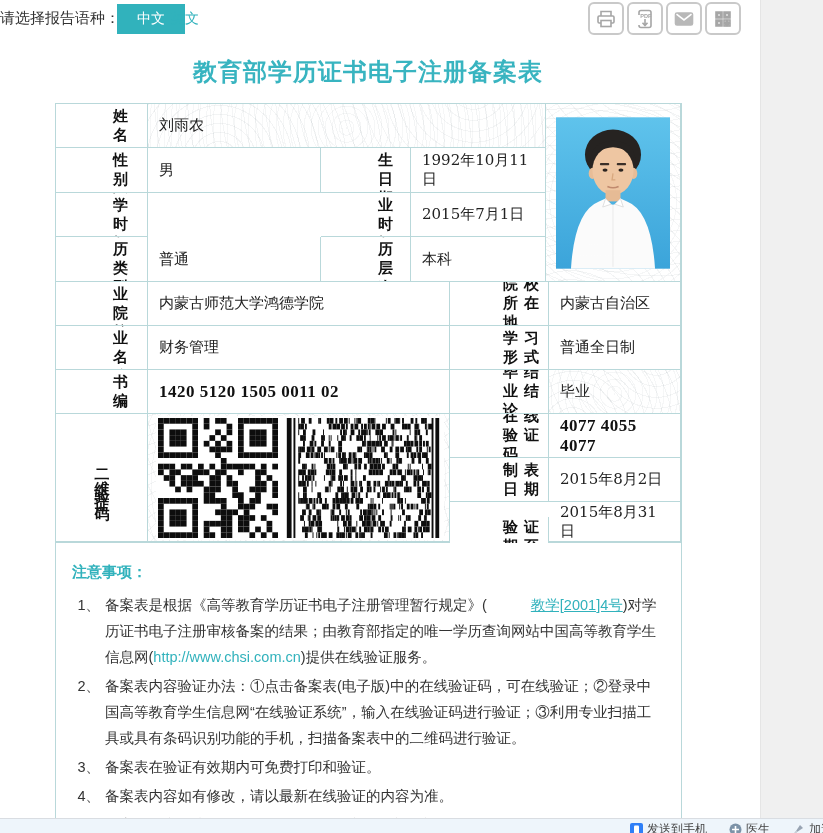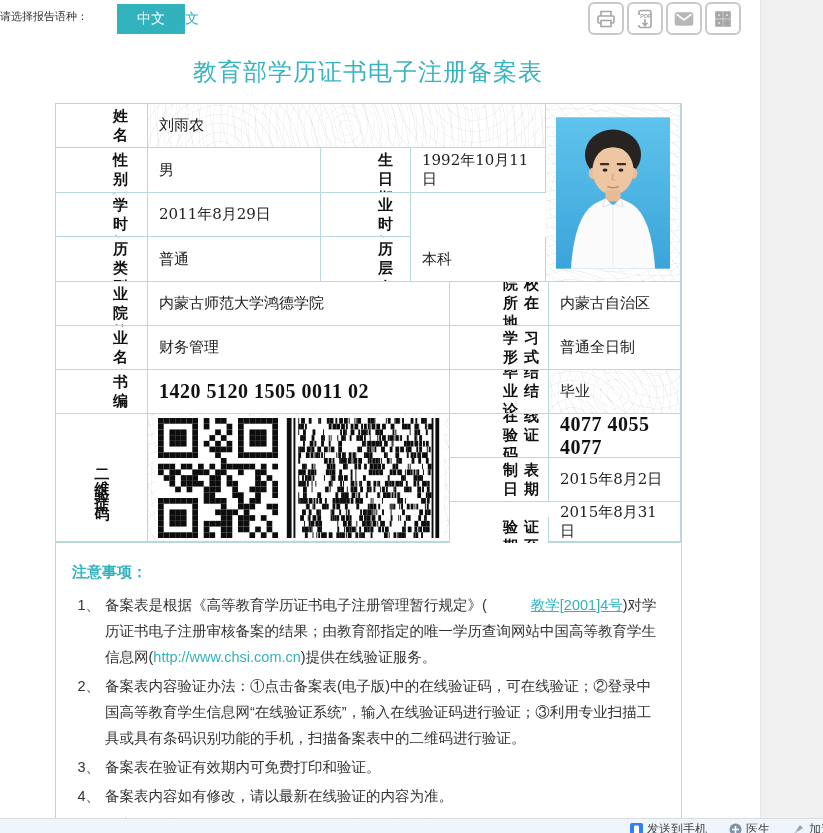--- a/index.html
+++ b/index.html
@@ -3,39 +3,39 @@
 <meta charset="utf-8">
 <style>
   :root{ --accent:#31b2bc; --border:#b9d8da; }
   *{margin:0;padding:0;box-sizing:border-box;}
   html,body{width:823px;height:833px;overflow:hidden;}
   body{position:relative;background:#fff;font-family:"Liberation Sans",sans-serif;color:#222;}
 
   .gutter{position:absolute;left:760px;top:0;width:63px;height:833px;background:#f0f0f0;border-left:1px solid #e5e5e5;}
 
   
-  .lang-label{position:absolute;left:0;top:9px;font-size:11px;color:#333;}
+  .lang-label{position:absolute;left:0;top:9px;font-size:15px;color:#333;}
   .btn-zh{position:absolute;left:117px;top:4px;background:var(--accent);color:#fff;border:none;font-size:14px;padding:6px 20px;cursor:pointer;font-family:inherit;}
   .btn-en{position:absolute;left:171px;top:10px;color:var(--accent);font-size:14px;text-decoration:none;cursor:pointer;}
 
   
   .icon-row{position:absolute;left:588px;top:2px;display:flex;gap:3px;}
   .tool-btn{width:36px;height:33px;background:#fff;border:2px solid #c9c9c9;border-radius:6px;display:flex;align-items:center;justify-content:center;cursor:pointer;padding:0;}
   .tool-btn svg{stroke:#a6a6a6;fill:none;stroke-width:1.6;}
 
-  .page-title{position:absolute;left:0;top:56px;width:736px;text-align:center;font-size:24px;font-weight:normal;color:#38b4c0;letter-spacing:1px;}
+  .page-title{position:absolute;left:0;top:56px;width:736px;text-align:center;font-size:24px;font-weight:bold;color:#38b4c0;letter-spacing:1px;}
 
   
   .form{position:absolute;left:55px;top:103px;width:627px;height:440px;border:1px solid var(--border);}
   .cell{position:absolute;border-right:1px solid var(--border);border-bottom:1px solid var(--border);display:flex;align-items:center;overflow:hidden;background:#fff;}
   .lbl{font-weight:bold;font-size:15px;color:#111;padding:0 13px;}
   .lbl>span{width:100%;text-align:justify;text-align-last:justify;margin-left:44px;}
   .rlbl{padding:0 9px;}
   .val{font-family:"DejaVu Serif","Liberation Serif",serif;font-size:15px;color:#222;padding:0 11px;}
-  .num{font-family:"Liberation Serif",serif;font-weight:bold;font-size:20px;letter-spacing:.5px;color:#111;}
+  .num{font-family:"Liberation Serif",serif;font-weight:bold;font-size:17px;letter-spacing:.5px;color:#111;}
   .guilloche{background-image:
     repeating-radial-gradient(circle at 18% 130%, rgba(70,90,100,.065) 0 1px, transparent 1px 9px),
     repeating-radial-gradient(circle at 82% -40%, rgba(70,90,100,.06) 0 1px, transparent 1px 11px),
     repeating-radial-gradient(circle at 50% 55%, rgba(70,90,100,.05) 0 1px, transparent 1px 7px);}
   .vlbl{justify-content:center;}
   .vlbl>span{writing-mode:vertical-lr;text-orientation:upright;letter-spacing:9px;font-weight:bold;font-size:15px;color:#111;padding-top:6px;}
   .photo-cell{justify-content:center;}
   .code-panel{display:flex;align-items:center;gap:6px;background:#fff;margin-left:8px;padding:2px;}
   .code-panel svg{background:#fff;fill:#0d0d0d;}
 
@@ -148,25 +148,25 @@
   <div class="cell lbl" style="left:265px;top:44px;width:90px;height:45px">
       <span>出生日期</span>
     </div>
   <div class="cell val" style="left:355px;top:44px;width:135px;height:45px">
       <span>1992年10月11日</span>
     </div>
 
   <div class="cell lbl" style="left:0;top:89px;width:92px;height:44px">
       <span>入学时间</span>
     </div>
-  <div class="cell val" style="left:92px;top:89px;width:173px;height:44px">
-      <span>2011年8月29日</span>
-    </div>
   <div class="cell lbl" style="left:265px;top:89px;width:90px;height:44px">
       <span>毕业时间</span>
+    </div>
+  <div class="cell val" style="left:355px;top:89px;width:135px;height:44px">
+      <span>2015年7月1日</span>
     </div>
 
   <div class="cell lbl" style="left:0;top:133px;width:92px;height:45px">
       <span>学历类型</span>
     </div>
   <div class="cell val" style="left:92px;top:133px;width:173px;height:45px">
       <span>普通</span>
     </div>
   <div class="cell lbl" style="left:265px;top:133px;width:90px;height:45px">
       <span>学历层次</span>

